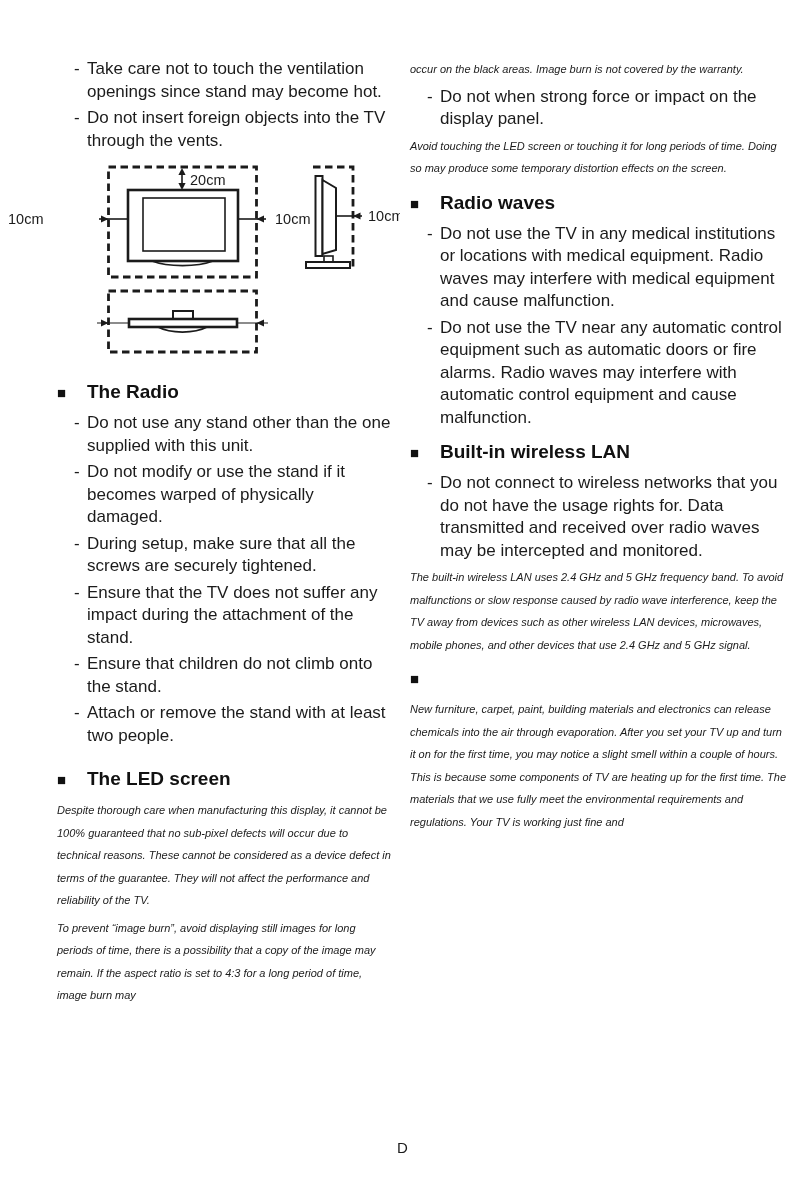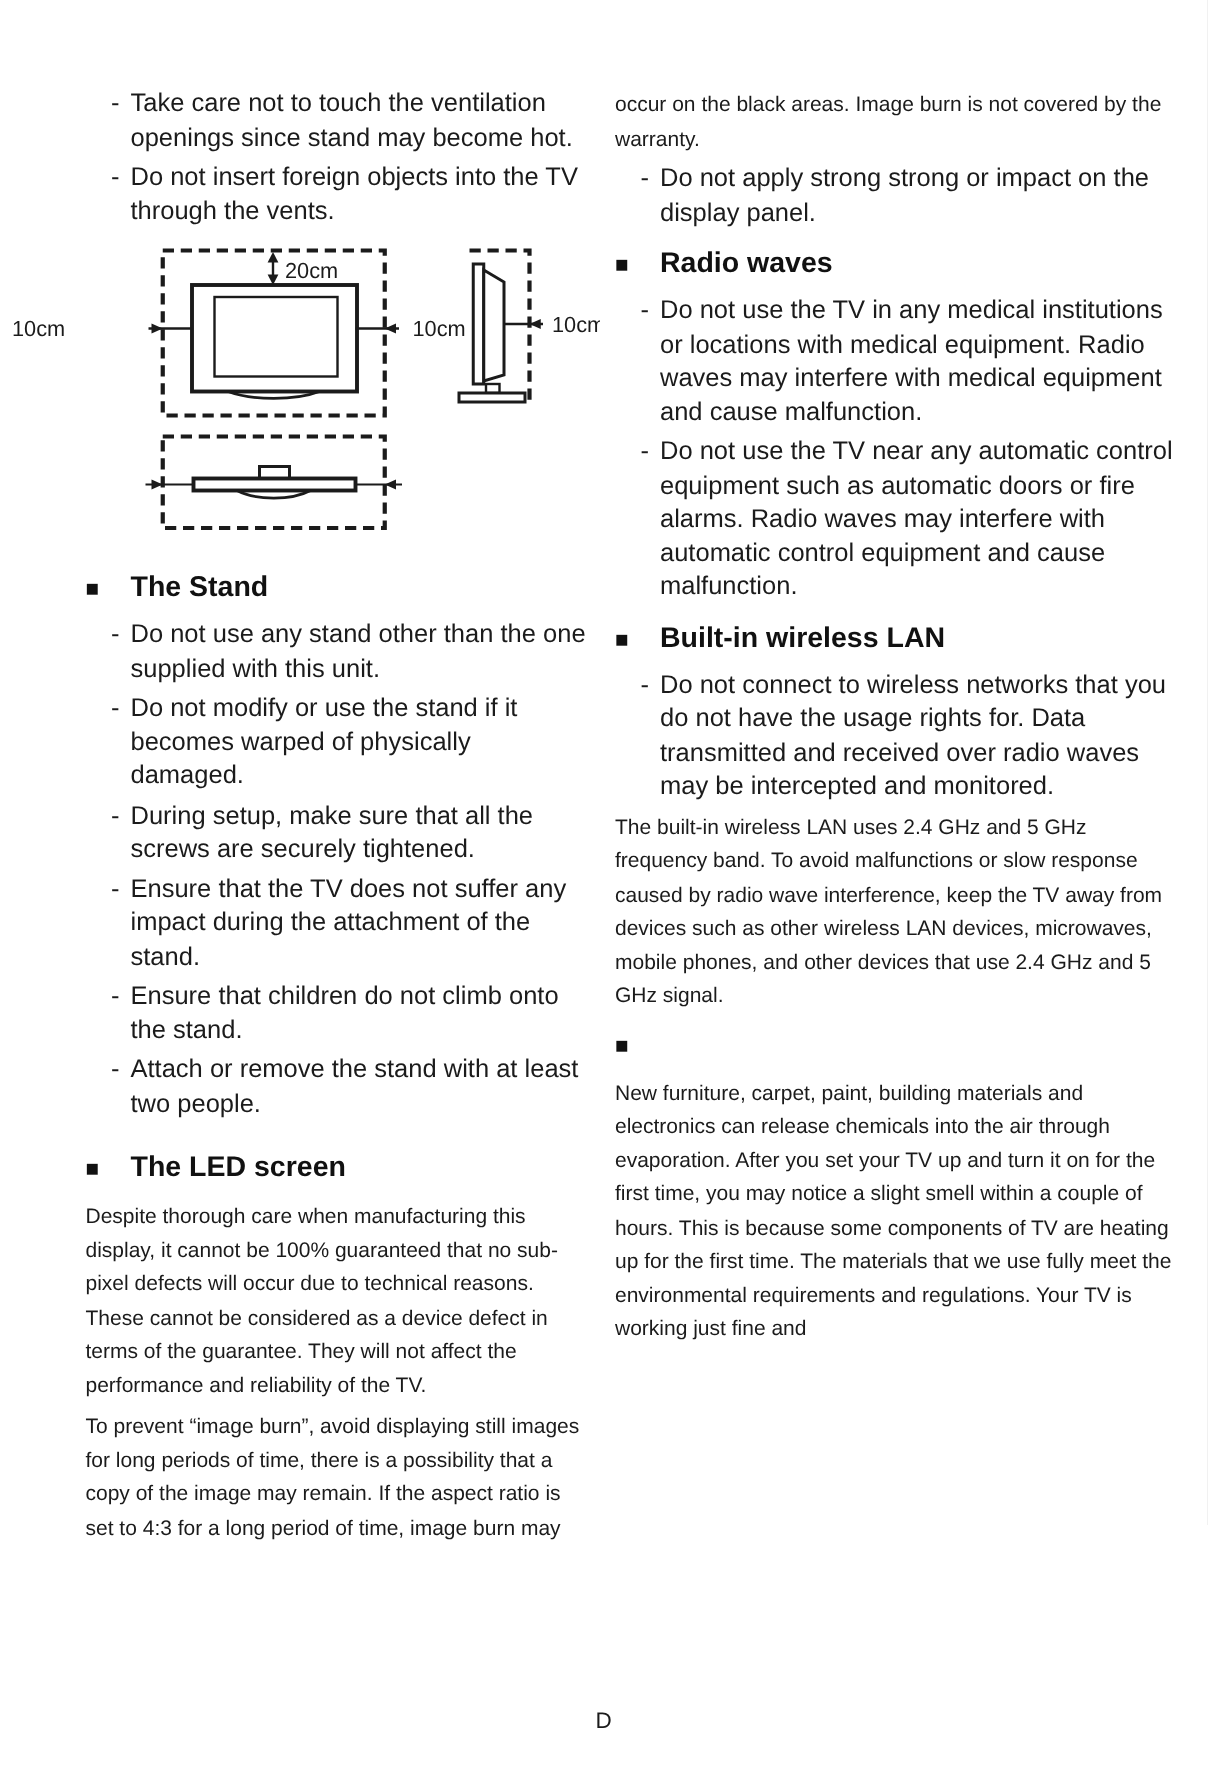--- a/index.html
+++ b/index.html
@@ -6,21 +6,21 @@
   .page {
     position:relative; width:805px; height:1191px; background:#ffffff;
     font-family:"Liberation Sans", sans-serif; color:#1b1b1b; overflow:hidden;
     margin:0 auto;
   }
   .columns { display:flex; padding:58px 15px 0 57px; gap:17px; }
   .col { flex:none; }
   .col-left  { width:336px; }
   .col-right { width:378px; }
 
-  p.para { margin:0 0 5px 0; font-size:14px; line-height:22.5px; }
+  p.para { margin:0 0 5px 0; font-size:11px; line-height:22.5px;font-style:italic; }
 
   ul.bullets { list-style:none; margin:0 0 2px 0; padding:0; }
   li.bullet { display:flex; padding-left:17px; margin:0 0 4px 0;
               font-size:17px; line-height:22.5px; }
   li.bullet .dash { flex:none; width:13px; }
 
   .heading { display:flex; align-items:baseline; margin:11px 0 7px 0;
              font-size:19px; line-height:24px; font-weight:bold; color:#111; }
   .heading.mt-lg { margin-top:24px; }
   .heading .sq { flex:none; width:30px; font-size:15px; }
@@ -94,21 +94,21 @@
           <polygon class="fillblk" points="108.5,319 101,315.6 101,322.4"></polygon>
           <polygon class="fillblk" points="256.5,319 264,315.6 264,322.4"></polygon>
           <rect class="solid white" x="173" y="307" width="20" height="9" stroke-width="2"></rect>
           <rect class="solid white" x="129" y="315" width="108" height="8" stroke-width="2.6"></rect>
           <path class="solid" d="M 158 323 A 31 13 0 0 0 207 323" stroke-width="1.8"></path>
         </g>
       </svg>
 
       <h2 class="heading mt-lg">
         <span class="sq">■</span>
-        <span>The Stand</span>
+        <span>The Radio</span>
       </h2>
       <ul class="bullets">
         <li class="bullet">
           <span class="dash">-</span>
           <span>Do not use any stand other than the one supplied with this unit.</span>
         </li>
         <li class="bullet">
           <span class="dash">-</span>
           <span>Do not modify or use the stand if it becomes warped of physically damaged.</span>
         </li>
@@ -137,23 +137,24 @@
       <p class="para">Despite thorough care when manufacturing this display, it cannot be 100% guaranteed that no sub-pixel defects will occur due to technical reasons. These cannot be considered as a device defect in terms of the guarantee. They will not affect the performance and reliability of the TV.</p>
       <p class="para">To prevent “image burn”, avoid displaying still images for long periods of time, there is a possibility that a copy of the image may remain. If the aspect ratio is set to 4:3 for a long period of time, image burn may</p>
     </div>
 
     <div class="col col-right">
 
       <p class="para">occur on the black areas. Image burn is not covered by the warranty.</p>
       <ul class="bullets">
         <li class="bullet">
           <span class="dash">-</span>
-          <span>Do not apply strong strong or impact on the display panel.</span>
+          <span>Do not when strong force or impact on the display panel.</span>
         </li>
       </ul>
+      <p class="para">Avoid touching the LED screen or touching it for long periods of time. Doing so may produce some temporary distortion effects on the screen.</p>
 
       <h2 class="heading">
         <span class="sq">■</span>
         <span>Radio waves</span>
       </h2>
       <ul class="bullets">
         <li class="bullet">
           <span class="dash">-</span>
           <span>Do not use the TV in any medical institutions or locations with medical equipment. Radio waves may interfere with medical equipment and cause malfunction.</span>
         </li>

